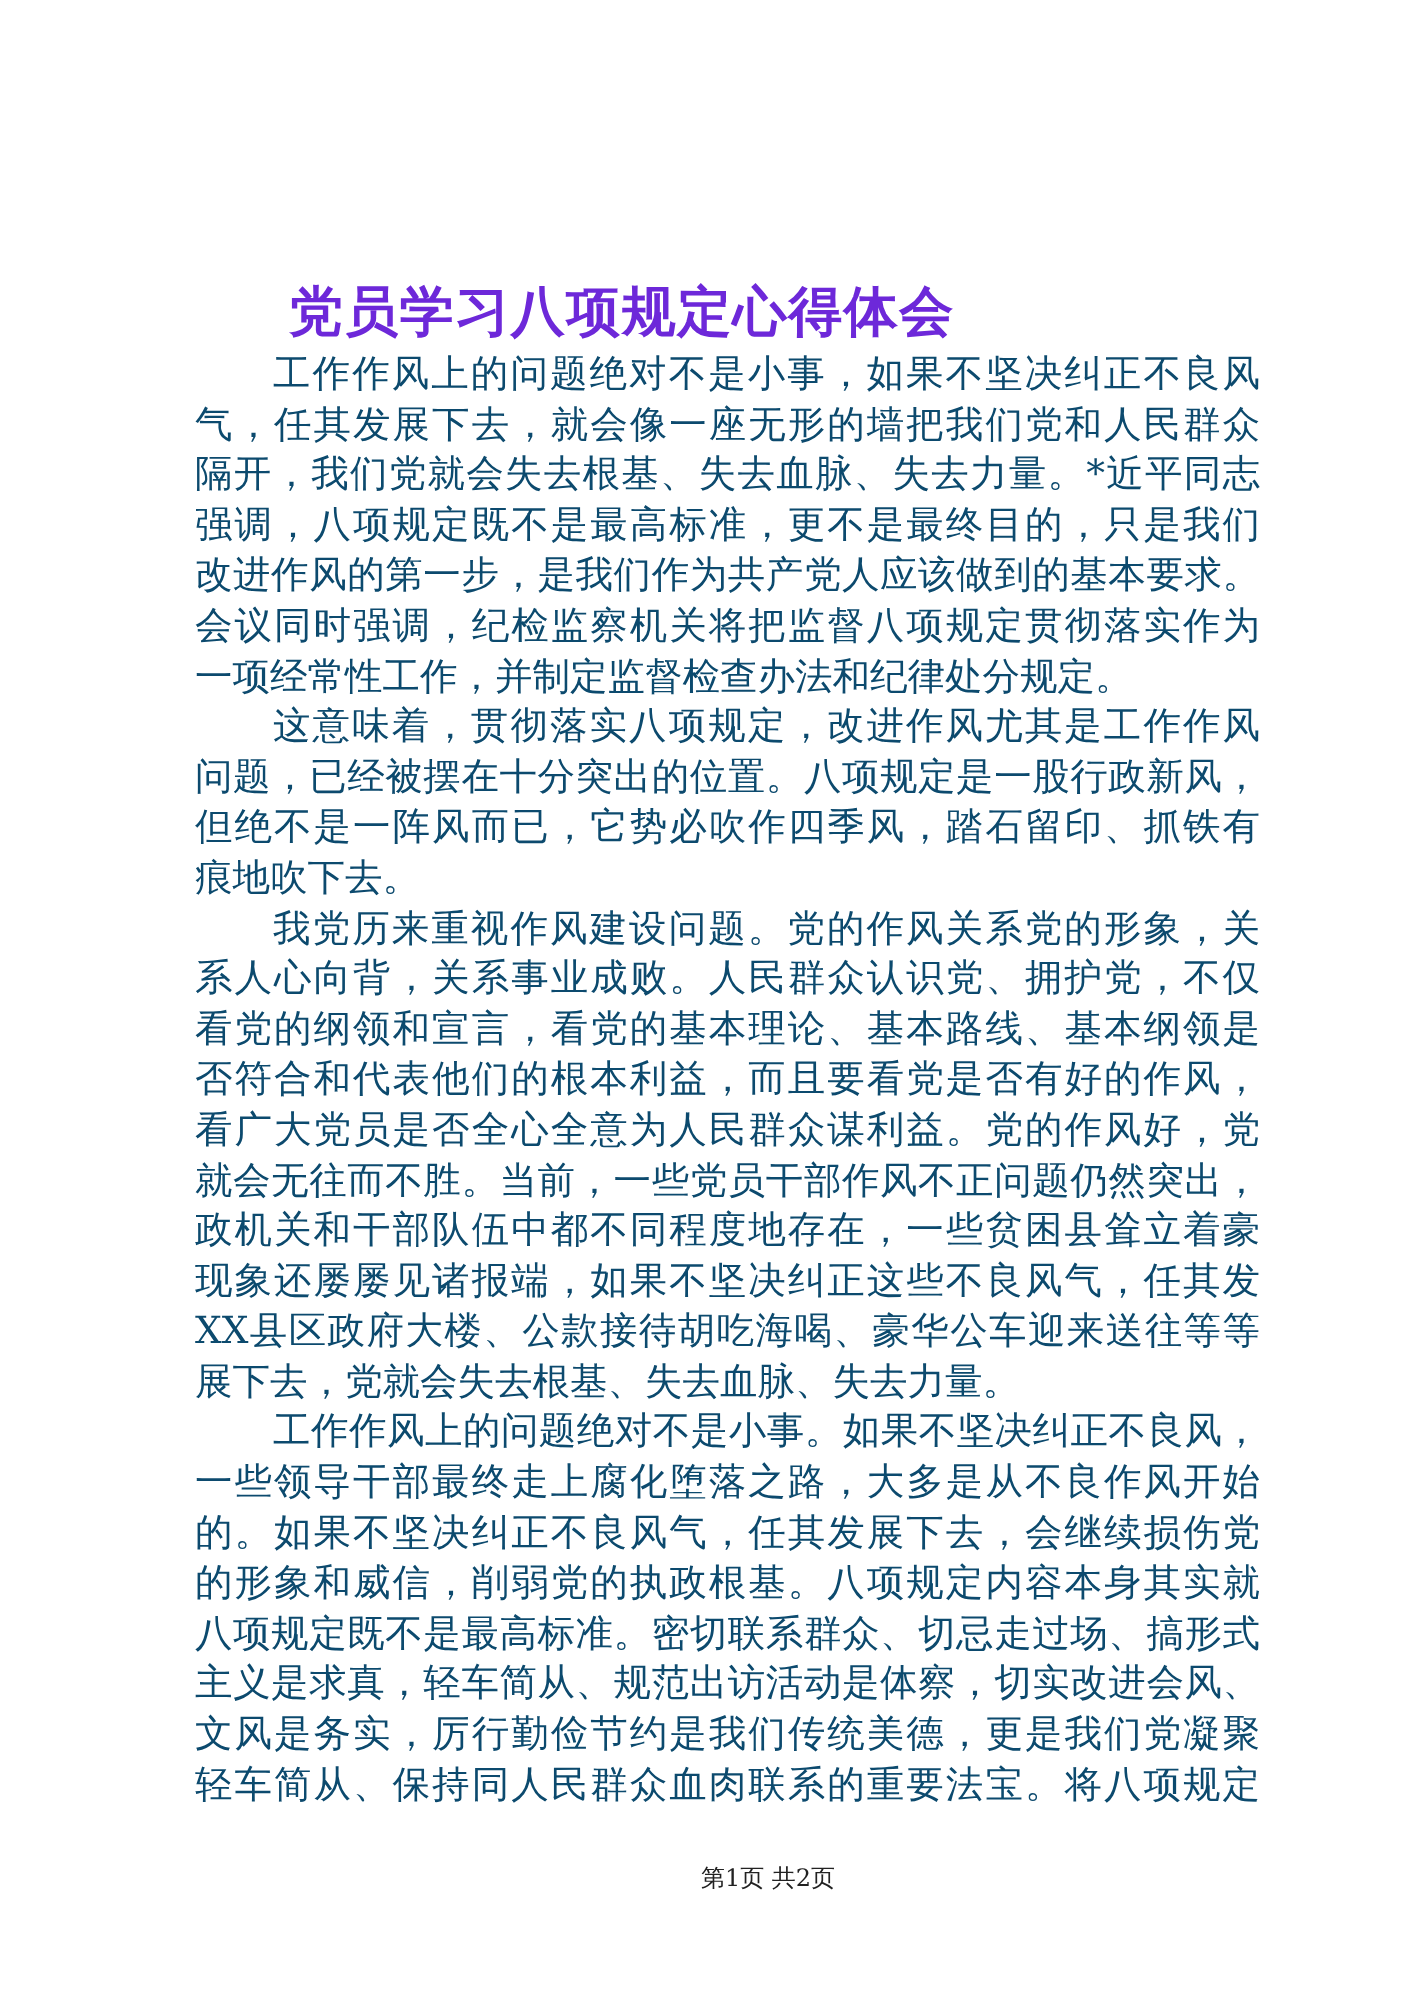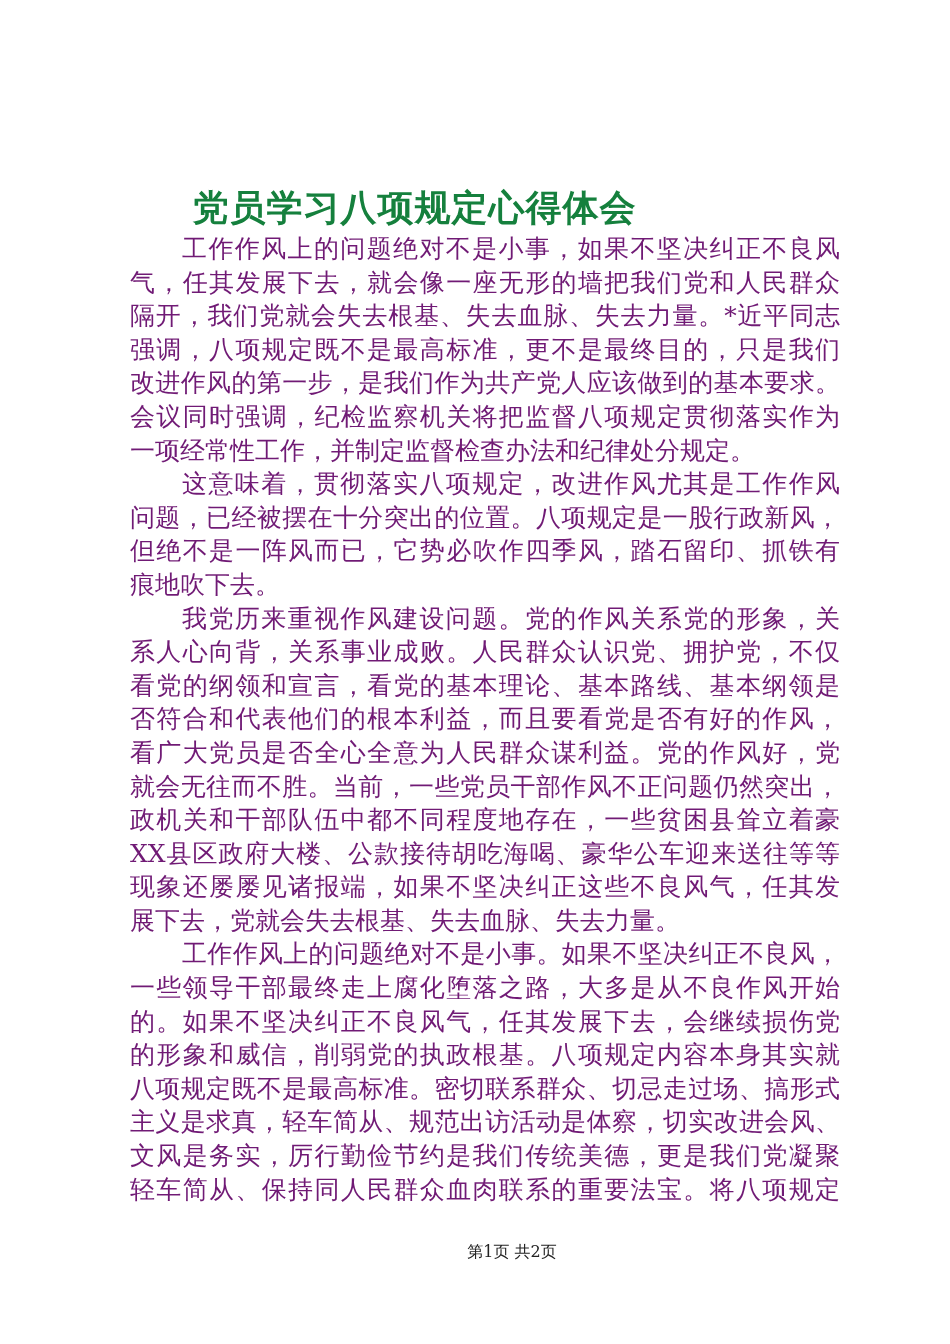--- a/index.html
+++ b/index.html
@@ -1,25 +1,25 @@
 <!DOCTYPE html>
 <html><head>
   <meta charset="utf-8">
   <style>
     html, body { margin: 0; padding: 0; background: #ffffff; }
     body { width: 950px; height: 1344px; position: relative; overflow: hidden; }
     .page { position: absolute; left: 0; top: 0; width: 950px; height: 1344px; background: #fff; }
     .title {
       position: absolute; left: 0; top: 186px; width: 829px; text-align: center;
       font-family: Liberation Sans, sans-serif; font-weight: bold; font-size: 36px;
-      color: #15803d; letter-spacing: 1px; line-height: 44px;
+      color: #6d28d9; letter-spacing: 1px; line-height: 44px;
     }
     .body-text {
       position: absolute; left: 130px; top: 232px; width: 710px;
-      font-family: "DejaVu Serif", serif; font-size: 25px; color: #701a75;
+      font-family: "DejaVu Serif", serif; font-size: 25px; color: #0c4a6e;
       line-height: 33.6px;
     }
     .line { display: block; white-space: nowrap; height: 33.6px; text-align-last: justify; text-align: justify; }
     .line.last { text-align-last: left; }
     .line.indent { padding-left: 52px; }
     .footer {
       position: absolute; left: 0; top: 1242px; width: 950px; text-align: center;
       font-family: "DejaVu Serif", serif; font-size: 16px; color: #222; padding-left: 37px;
     }
   </style>
@@ -49,22 +49,22 @@
     </div>
 
     <div>
       <span class="line indent">我党历来重视作风建设问题。党的作风关系党的形象，关</span>
       <span class="line">系人心向背，关系事业成败。人民群众认识党、拥护党，不仅</span>
       <span class="line">看党的纲领和宣言，看党的基本理论、基本路线、基本纲领是</span>
       <span class="line">否符合和代表他们的根本利益，而且要看党是否有好的作风，</span>
       <span class="line">看广大党员是否全心全意为人民群众谋利益。党的作风好，党</span>
       <span class="line">就会无往而不胜。当前，一些党员干部作风不正问题仍然突出，</span>
       <span class="line">政机关和干部队伍中都不同程度地存在，一些贫困县耸立着豪</span>
+      <span class="line">现象还屡屡见诸报端，如果不坚决纠正这些不良风气，任其发</span>
       <span class="line">XX县区政府大楼、公款接待胡吃海喝、豪华公车迎来送往等等</span>
-      <span class="line">现象还屡屡见诸报端，如果不坚决纠正这些不良风气，任其发</span>
       <span class="line last">展下去，党就会失去根基、失去血脉、失去力量。</span>
     </div>
 
     <div>
       <span class="line indent">工作作风上的问题绝对不是小事。如果不坚决纠正不良风，</span>
       <span class="line">一些领导干部最终走上腐化堕落之路，大多是从不良作风开始</span>
       <span class="line">的。如果不坚决纠正不良风气，任其发展下去，会继续损伤党</span>
       <span class="line">的形象和威信，削弱党的执政根基。八项规定内容本身其实就</span>
       <span class="line">八项规定既不是最高标准。密切联系群众、切忌走过场、搞形式</span>
       <span class="line">主义是求真，轻车简从、规范出访活动是体察，切实改进会风、</span>

